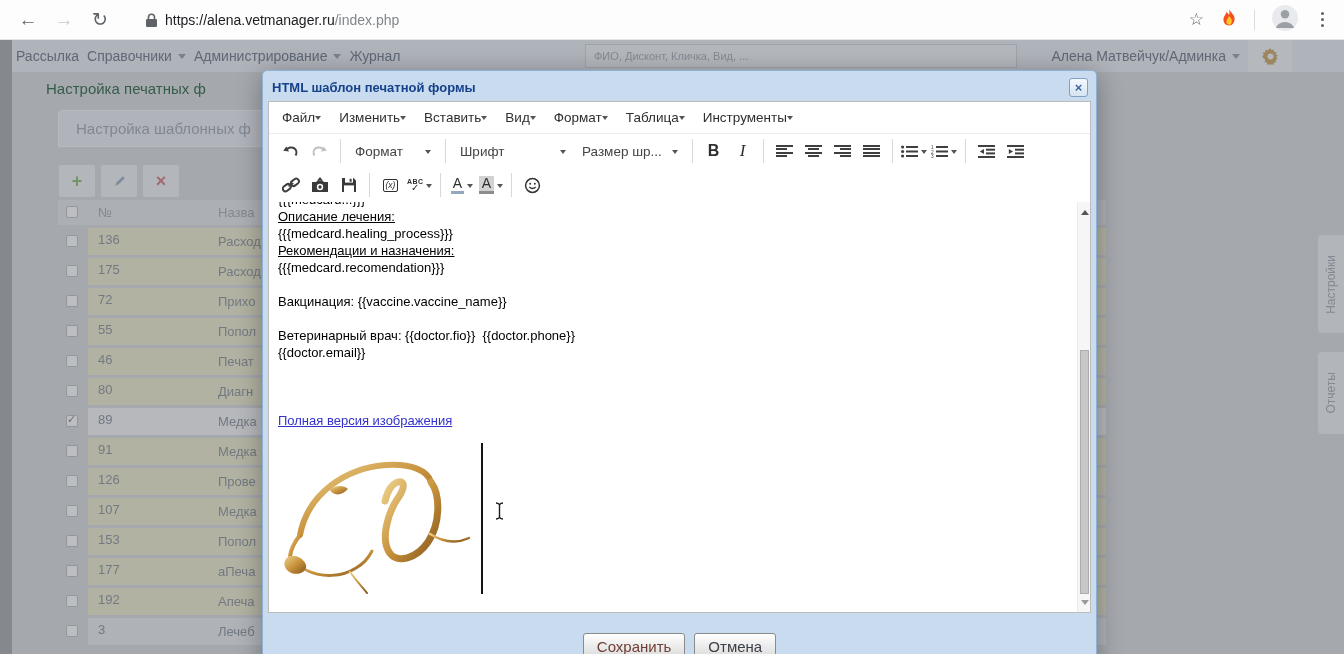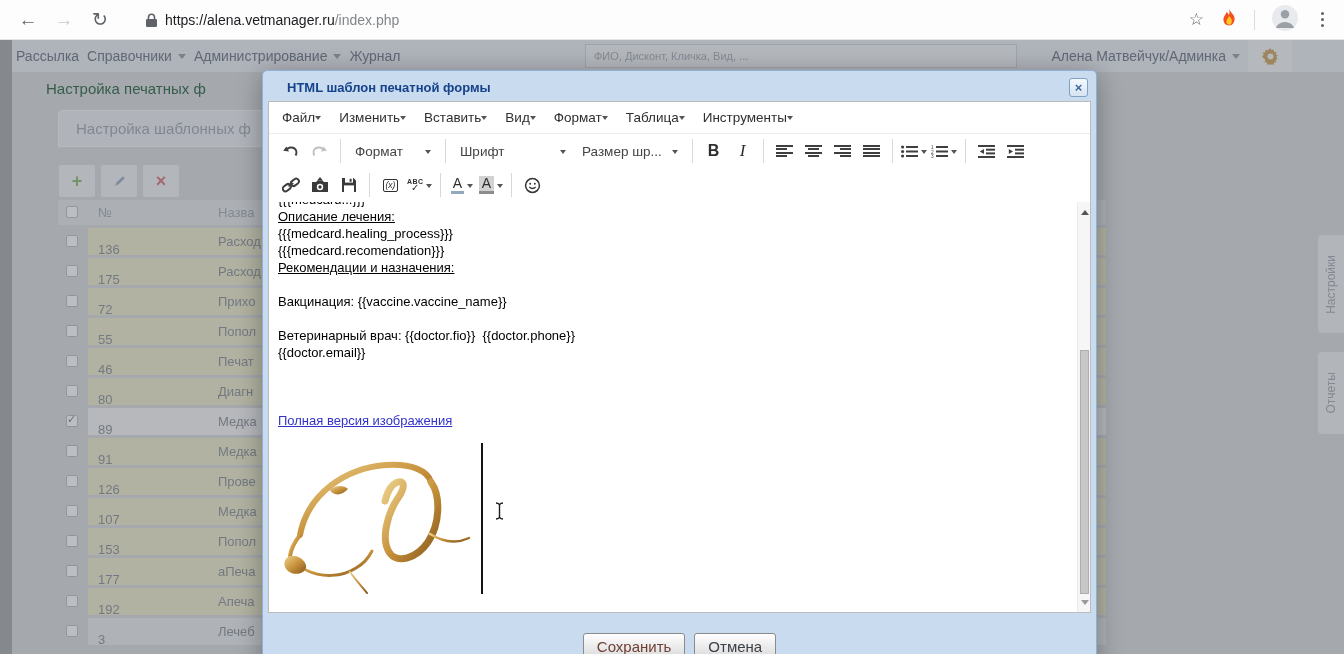--- a/index.html
+++ b/index.html
@@ -46,38 +46,38 @@
   .table{position:absolute;left:58px;top:200px;width:1048px;z-index:2;font-size:13px}
   .thead{height:25px;background:#e1e3e7;position:relative;color:#99a0aa}
   .thead .cb{position:absolute;left:8px;top:6px}
   .h-num{position:absolute;left:40px;top:5px}
   .h-name{position:absolute;left:160px;top:5px}
   .row{height:27px;margin-top:3px;position:relative;color:#7e8690}
   .row .bg{position:absolute;left:30px;right:0;top:0;bottom:0;background:#eae7c6}
   .row.sel .bg{background:#f1f1f1}
   .row.gray .bg{background:#e5e8ec}
   .row .cb{position:absolute;left:8px;top:7px}
-  .cell-num{position:absolute;left:40px;top:14px}
+  .cell-num{position:absolute;left:40px;top:4px}
   .cell-name{position:absolute;left:160px;top:6px}
   .cb{display:inline-block;width:12px;height:12px;background:#fbfbfb;border:1px solid #b4b8bf;border-radius:2px;position:relative}
   .cb.on::after{content:"✓";position:absolute;left:0;top:-3px;font-size:11px;color:#6e747c}
 
   .side-tab{position:absolute;right:0;width:26px;background:#eaecef;border-radius:4px 0 0 4px;z-index:2;
           color:#99a1ab;font-size:12px;display:flex;align-items:center;justify-content:center}
   .side-tab .vt{writing-mode:vertical-rl;transform:rotate(180deg);white-space:nowrap}
   .side-tab.t1{top:235px;height:98px}
   .side-tab.t2{top:352px;height:82px}
 
   .overlay{position:absolute;left:0;top:40px;right:0;bottom:0;background:rgba(100,105,112,.42);z-index:4}
 
   
   .modal{position:absolute;left:262px;top:70px;width:835px;height:600px;z-index:10;
          background:#c9dbee;border:1px solid #8fb0d4;border-radius:5px 5px 0 0;
          box-shadow:0 4px 26px rgba(0,0,0,.33)}
-  .mtitle{height:30px;display:flex;align-items:center;padding:2px 8px 0 24px}
+  .mtitle{height:30px;display:flex;align-items:center;padding:2px 8px 0 9px}
   .mtitle .t{flex:1;font-size:13px;font-weight:bold;color:#15428b}
   .close-btn{width:19px;height:19px;background:linear-gradient(#f5f9fd,#d6e3f2);
          border:1px solid #7fa1c6;border-radius:3px;color:#3a68a0;font-weight:bold;font-size:13px;
          display:flex;align-items:center;justify-content:center;line-height:1}
   .editor{position:absolute;left:5px;right:5px;top:30px;height:512px;background:#fff;border:1px solid #bcbcbc}
   .menubar{height:32px;display:flex;align-items:center;padding:0 4px;border-bottom:1px solid #ececec}
   .menu-item{padding:4px 9px;font-size:13.5px;color:#2f2f2f;display:flex;align-items:center;}
   .mcaret{width:0;height:0;border:3.5px solid transparent;border-top:4.5px solid #555;margin-top:4px}
   .tbar{height:34px;display:flex;align-items:center;padding:0 7px}
   .tb-btn{min-width:25px;height:25px;display:flex;align-items:center;justify-content:center;margin:0 2px;gap:3px}
@@ -516,22 +516,22 @@
               <circle cx="10.2" cy="6.3" r="0.9" fill="#333"></circle>
               <path d="M5 9.4 q3 2.8 6 0" fill="none" stroke="#333" stroke-width="1.2"></path>
             </svg>
           </div>
       </div>
 
       <div class="content">
         <div class="line clip">{{{medcard...}}}</div>
         <div class="line hline">Описание лечения:</div>
         <div class="line">{{{medcard.healing_process}}}</div>
+        <div class="line hline">Рекомендации и назначения:</div>
         <div class="line">{{{medcard.recomendation}}}</div>
-        <div class="line hline">Рекомендации и назначения:</div>
         <div class="line"></div>
         <div class="line">Вакцинация: {{vaccine.vaccine_name}}</div>
         <div class="line"></div>
         <div class="line">Ветеринарный врач: {{doctor.fio}}  {{doctor.phone}}</div>
         <div class="line">{{doctor.email}}</div>
         <div class="line"></div>
           <div class="line"></div>
           <div class="line"></div>
         <div class="line"><span class="imglink">Полная версия изображения</span></div>
         <div class="imgwrap">

